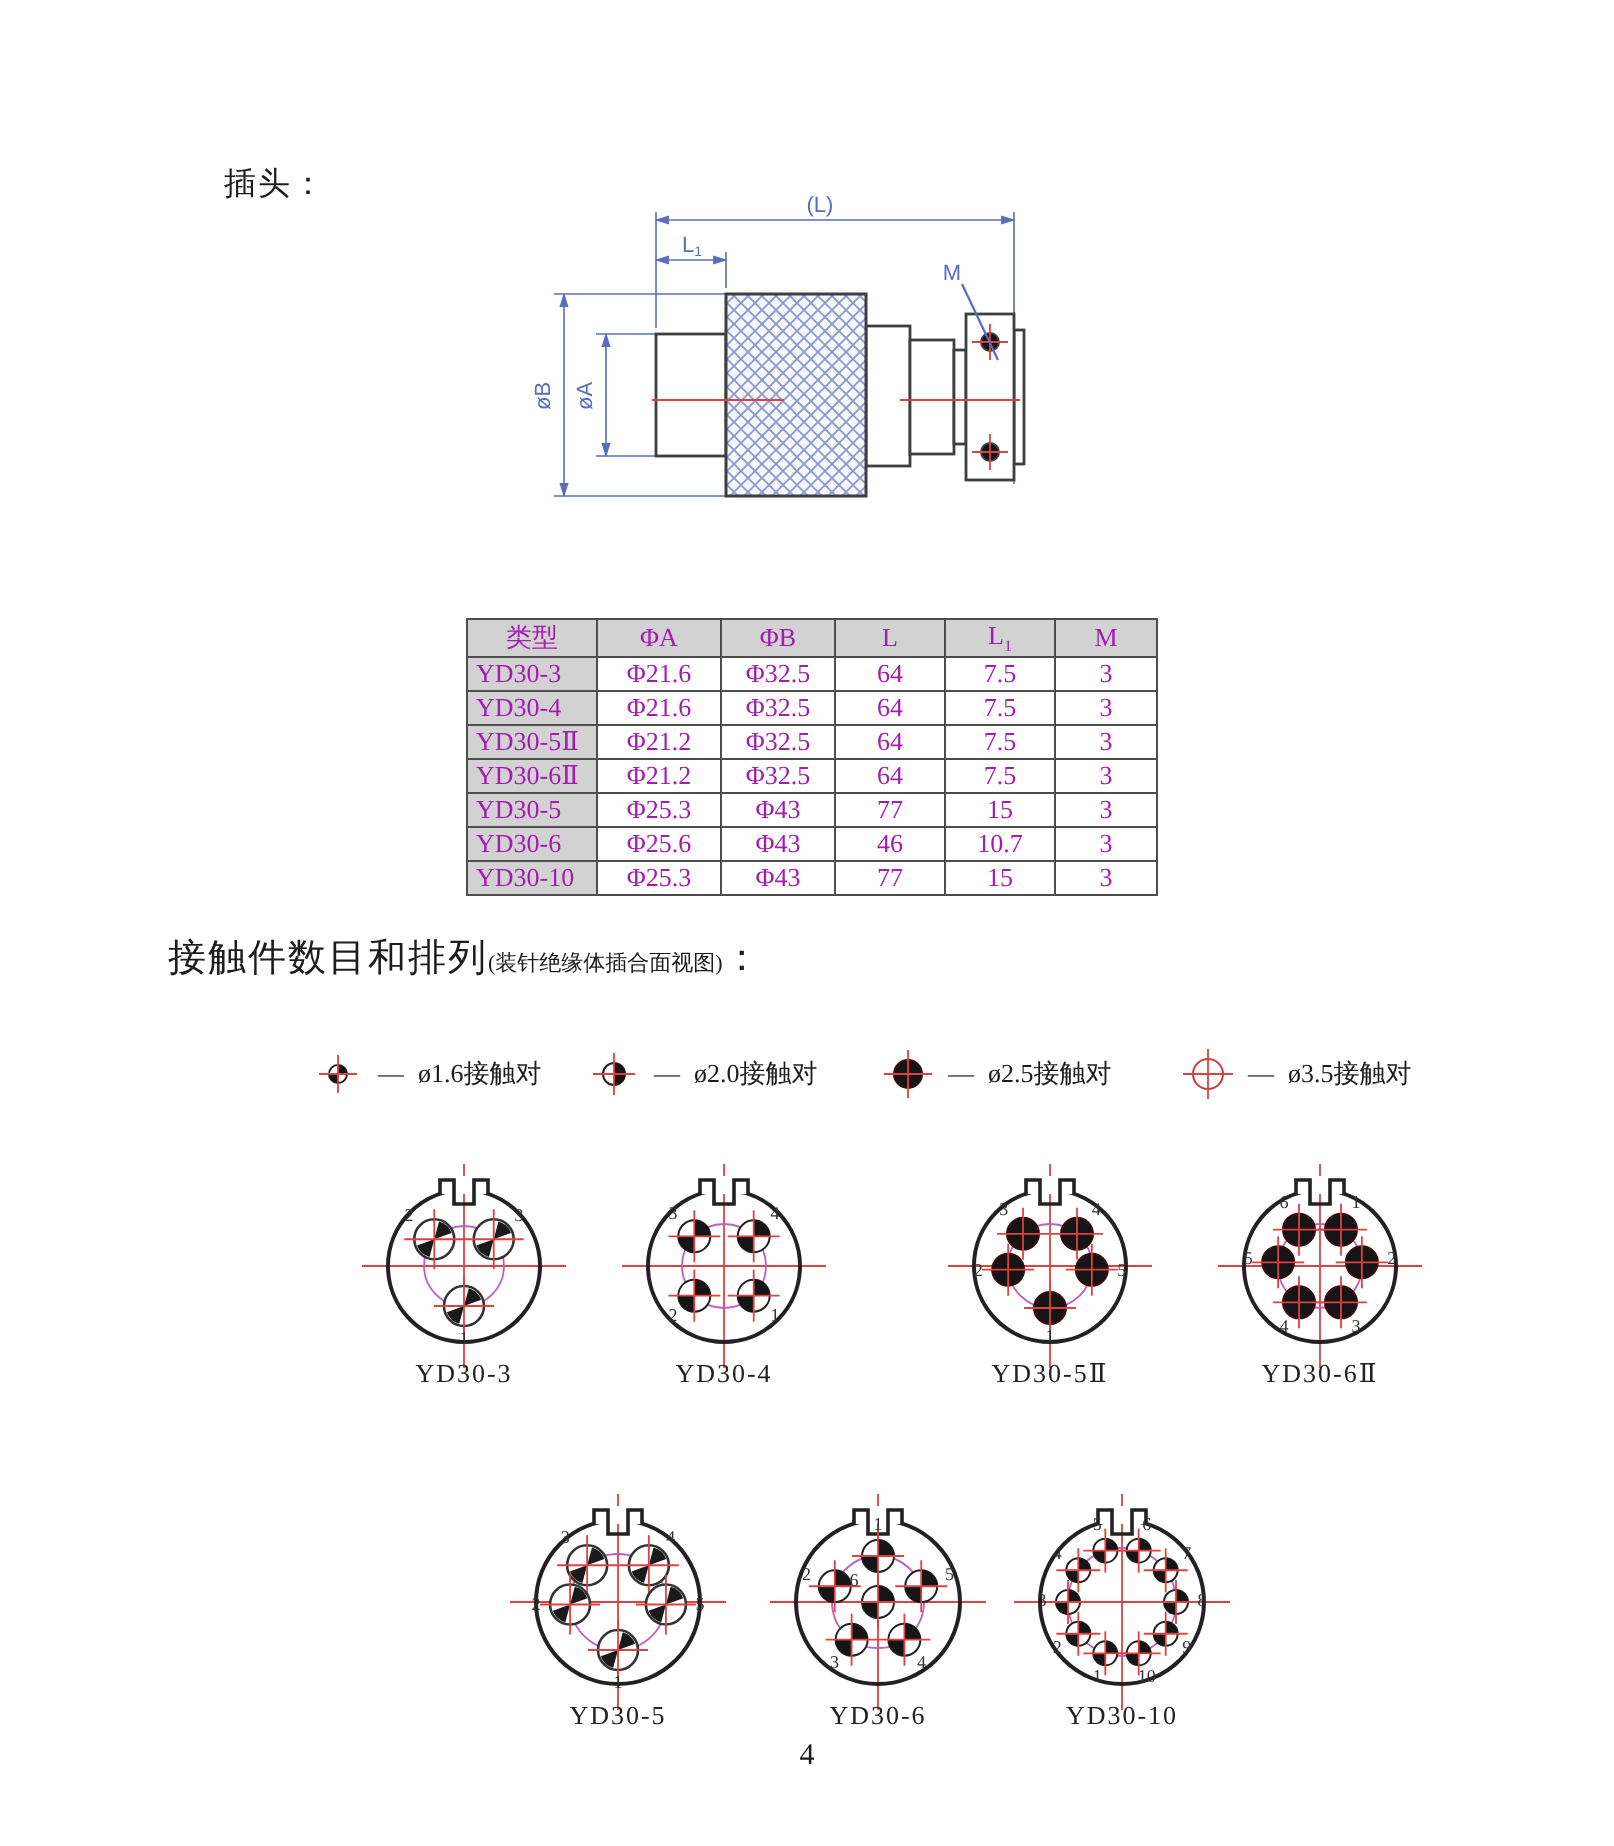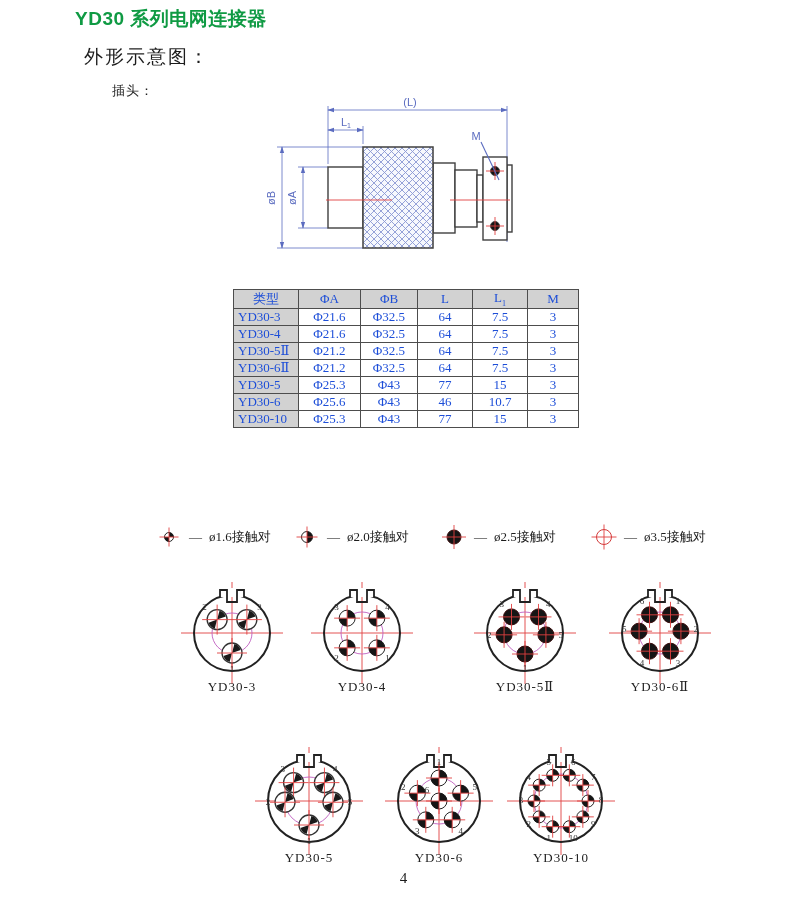--- a/index.html
+++ b/index.html
@@ -2,48 +2,46 @@
 <html><head>
 <meta charset="utf-8">
 <style>
   html,body{margin:0;padding:0;background:#fff;}
   .page{position:relative;width:807px;height:923px;background:#fff;overflow:hidden;
         border-right:3px solid #e4e4e4;font-family:"Liberation Serif","DejaVu Serif",serif;color:#1c1c1c;}
   .abs{position:absolute;}
   .doc-title{left:75px;top:6px;font-family:"Liberation Sans","DejaVu Sans",sans-serif;
              font-weight:bold;font-size:19px;color:var(--green,#0f9a43);letter-spacing:0.5px;}
   .h-outline{left:84px;top:44px;font-size:19px;letter-spacing:2px;}
-  .plug-label{left:112px;top:82px;font-size:13px;letter-spacing:1px;}
+  .plug-label{left:112px;top:82px;font-size:16px;letter-spacing:1px;}
   .h-contacts{left:84px;top:466px;font-size:19px;letter-spacing:1px;}
   .h-contacts .note{font-size:11px;letter-spacing:0;}
   .spec-table{left:233px;top:289px;}
-  table{border-collapse:collapse;font-size:13px;color:#1d4ed8;}
+  table{border-collapse:collapse;font-size:13px;color:#a21caf;margin-top:20px;}
   th,td{border:1px solid #4d4d4d;height:16px;text-align:center;padding:0 3px;font-weight:normal;}
   th{background:var(--hdrbg,#d2d2d2);}
   td.c0{background:var(--hdrbg,#d2d2d2);text-align:left;padding-left:4px;}
   .legend-item{position:absolute;top:524px;display:flex;align-items:center;gap:7px;font-size:13px;}
   .legend-item .dash{color:#333;}
   .pin{font-size:9px;fill:#333;text-anchor:middle;dominant-baseline:middle;
        font-family:"Liberation Serif","DejaVu Serif",serif;}
   .clabel{font-size:13px;fill:#222;text-anchor:middle;letter-spacing:1px;
        font-family:"Liberation Serif","DejaVu Serif",serif;}
   .rl{stroke:#e04040;stroke-width:0.9;}
   .dl{stroke:var(--blue,#5b6cc0);stroke-width:0.8;fill:none;}
   .ol{stroke:#3f3f3f;stroke-width:1.4;fill:#fff;}
   .bl{fill:var(--blue,#5b6cc0);font-family:"Liberation Sans","DejaVu Sans",sans-serif;font-size:11px;}
   .page-num{left:0;top:870px;width:807px;text-align:center;font-size:15px;}
 </style>
 </head>
 <body>
 
 <div class="page" style="--green: #0f9a43; --blue: #5b6cc0; --hdrbg: #d2d2d2;">
 
-  <div class="abs doc-title">YD30 系列电网连接器</div>
-
-  <div class="abs h-outline">外形示意图：</div>
+
 
   <div class="abs plug-label">插头：</div>
 
   <svg class="abs" style="left:262px;top:92px;" width="260" height="170" viewBox="0 0 260 170">
     <defs>
       <marker id="ar" viewBox="0 0 10 10" refX="9" refY="5" markerWidth="9" markerHeight="9" orient="auto-start-reverse">
         <path d="M0,1.8 L10,5 L0,8.2 Z" fill="#5b6cc0"></path>
       </marker>
       <pattern id="kn" width="7" height="7" patternUnits="userSpaceOnUse">
         <rect width="7" height="7" fill="#f6f8fd"></rect>
@@ -163,20 +161,23 @@
             <td class="">Φ25.3</td>
             <td class="">Φ43</td>
             <td class="">77</td>
             <td class="">15</td>
             <td class="">3</td>
           </tr>
         </tbody>
       </table>
   </div>
 
+  <div class="abs h-contacts">
+    <span>接触件数目和排列</span><span class="note">(装针绝缘体插合面视图)</span><span>：</span>
+  </div>
 
   <div id="legend">
       <div class="legend-item" style="left:156px">
         <svg width="26" height="26" viewBox="0 0 26 26">
           <circle cx="13" cy="13" r="4.5" fill="#fff" stroke="#222" stroke-width="1"></circle>
           <path d="M13,13 L13.0,8.5 A4.5,4.5 0 0 1 17.5,13.0 Z" fill="#151515"></path>
           <path d="M13,13 L13.0,17.5 A4.5,4.5 0 0 1 8.5,13.0 Z" fill="#151515"></path>
           <line x1="3.5" y1="13" x2="22.5" y2="13" class="rl"></line>
           <line x1="13" y1="3.5" x2="13" y2="22.5" class="rl"></line>
         </svg>

